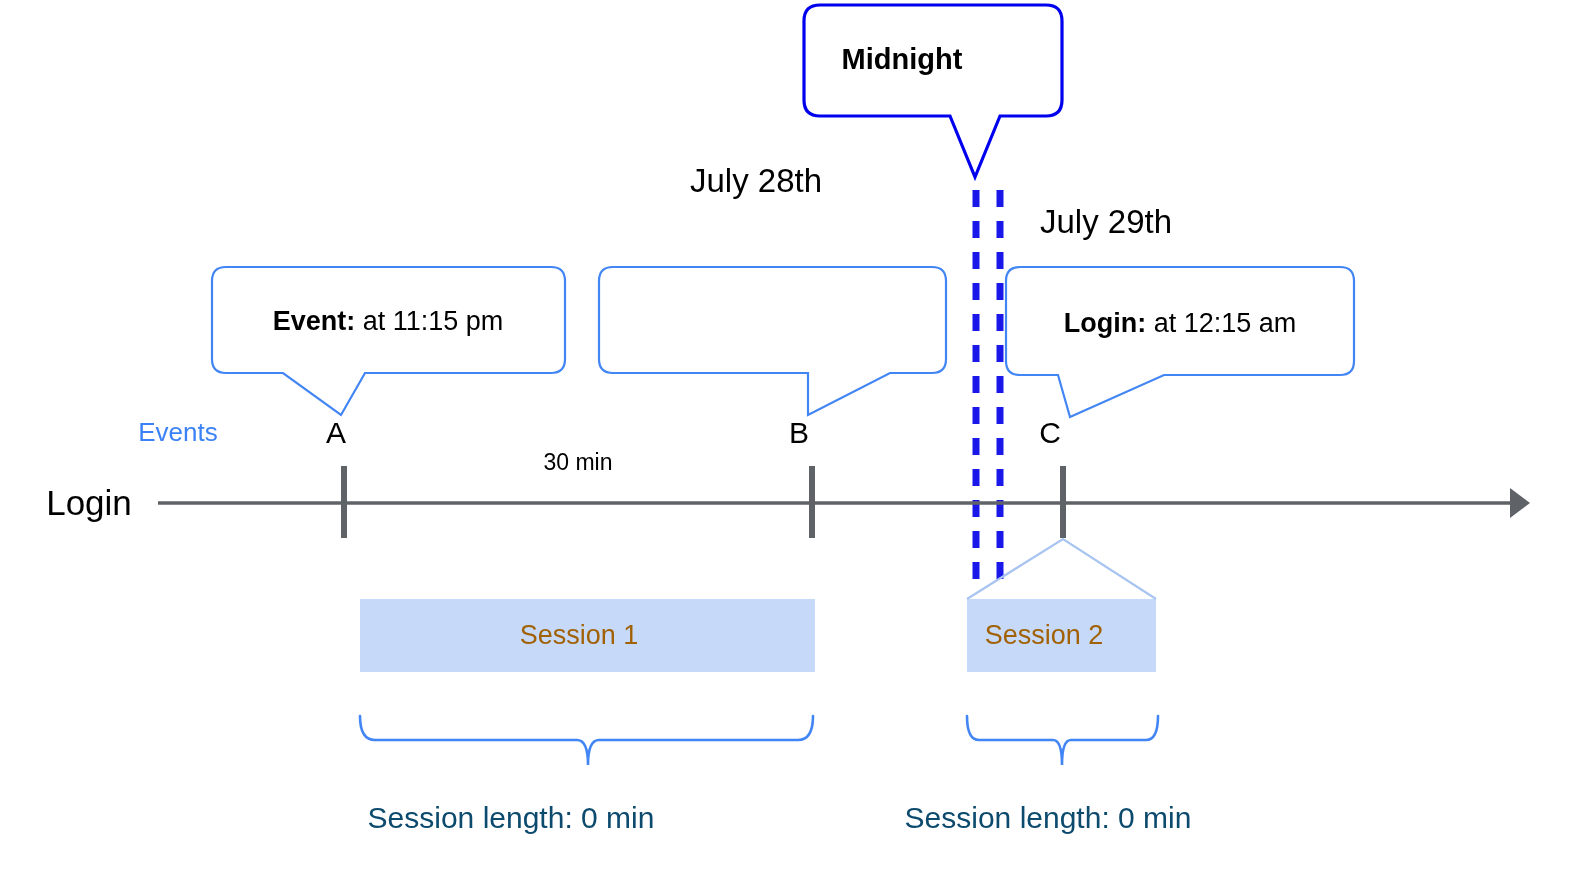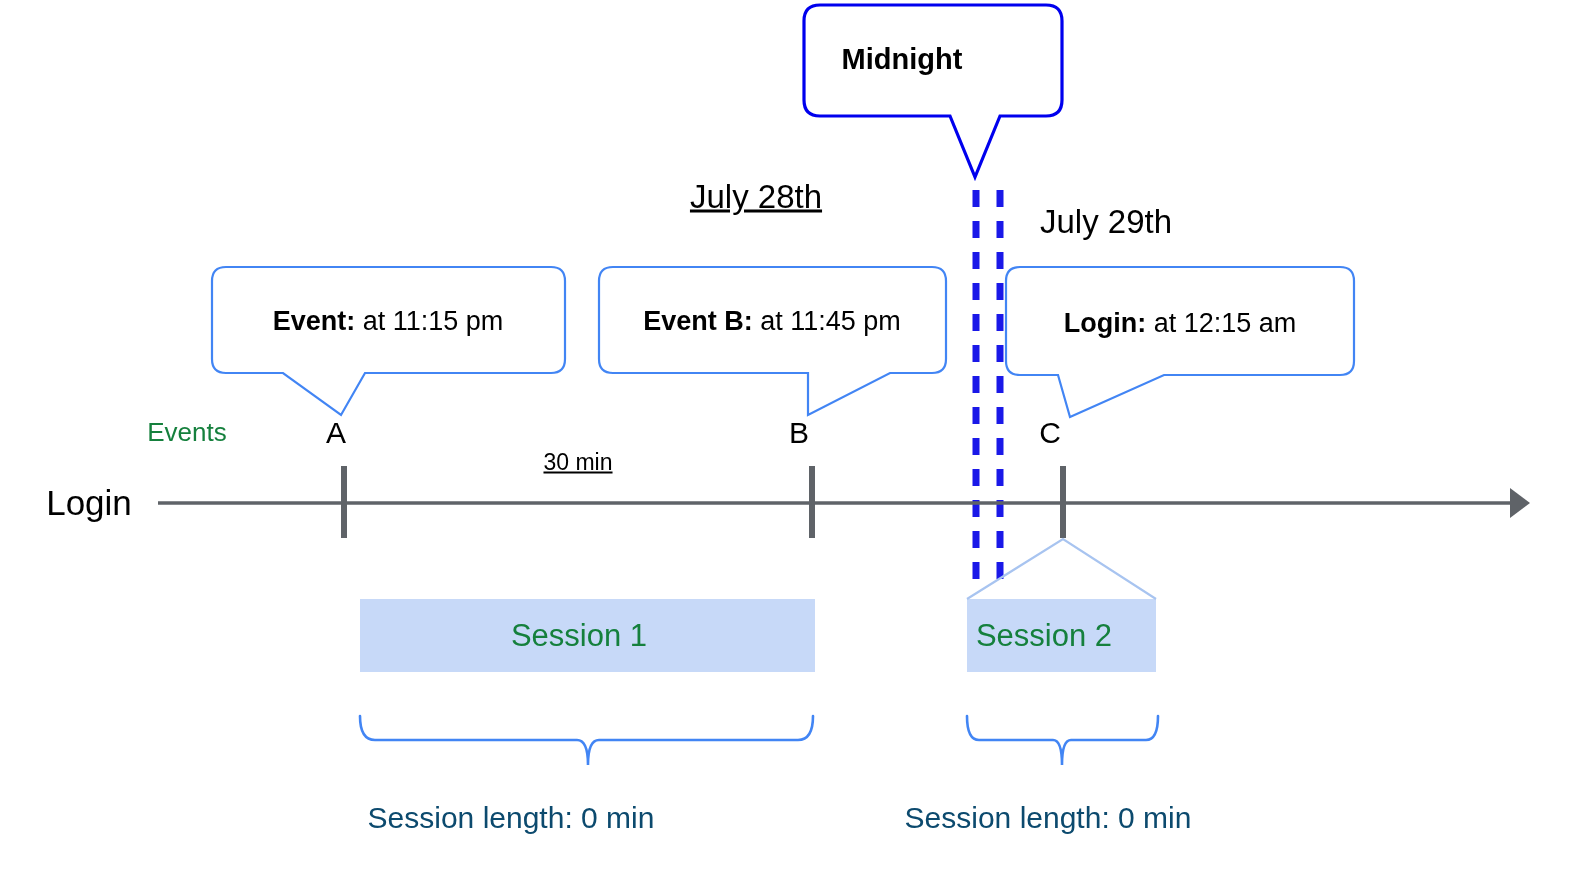--- a/index.html
+++ b/index.html
@@ -46,35 +46,33 @@
   .date-label {
     font-size: 33px;
     color: #000000;
   }
   .axis-label-user {
     font-size: 35px;
     color: #000000;
   }
   .axis-label-events {
     font-size: 26px;
-    color: #15803d;
-    margin-left: 9px;
+    color: #3b82f6;
   }
   .event-letter {
     font-size: 30px;
     color: #000000;
   }
   .duration-label {
     font-size: 23px;
     color: #000000;
-    text-decoration: underline;
   }
   .session-label {
-    font-size: 31px;
-    color: #15803d;
+    font-size: 27px;
+    color: #a16207;
   }
   .session-length-label {
     font-size: 30px;
     color: #0c4a6e;
   }
   .centered {
     transform: translate(-50%, -50%);
   }
 </style>
 </head>
@@ -118,30 +116,27 @@
 
     <path d="M 360,716 Q 360,740 375,740 L 577,740 Q 588,740 588,765
              Q 588,740 599,740 L 798,740 Q 813,740 813,716" fill="none" stroke="#4285f4" stroke-width="2.6" stroke-linecap="round"></path>
 
     <path d="M 967,716 Q 967,740 979,740 L 1053,740 Q 1062,740 1062,765
              Q 1062,740 1071,740 L 1146,740 Q 1158,740 1158,716" fill="none" stroke="#4285f4" stroke-width="2.6" stroke-linecap="round"></path>
   </svg>
 
   <div class="txt midnight-text centered" style="left:902px; top:59px;">Midnight</div>
 
-  <div class="txt date-label centered" style="left:756px; top:196px;text-decoration:underline;">July 28th</div>
+  <div class="txt date-label centered" style="left:756px; top:180px;">July 28th</div>
   <div class="txt date-label centered" style="left:1106px; top:180px;margin-top:41px;">July 29th</div>
 
   <div class="txt callout-text centered" style="left:388px; top:321px;">
     <b>Event:</b><span> at 11:15 pm</span>
   </div>
 
-  <div class="txt callout-text centered" style="left:772px; top:321px;">
-    <b>Event B:</b><span> at 11:45 pm</span>
-  </div>
 
   <div class="txt callout-text centered" style="left:1180px; top:323px;">
     <b>Login:</b><span> at 12:15 am</span>
   </div>
 
   <div class="txt axis-label-events centered" style="left:178px; top:432px;">Events</div>
   <div class="txt axis-label-user centered" style="left:89px; top:502px;">Login</div>
 
   <div class="txt event-letter centered" style="left:336px; top:433px;">A</div>
   <div class="txt event-letter centered" style="left:799px; top:433px;">B</div>

